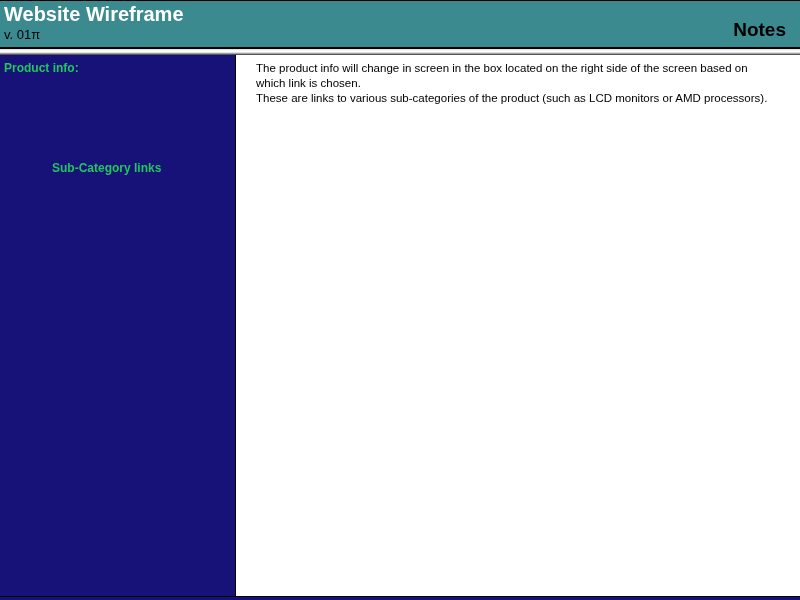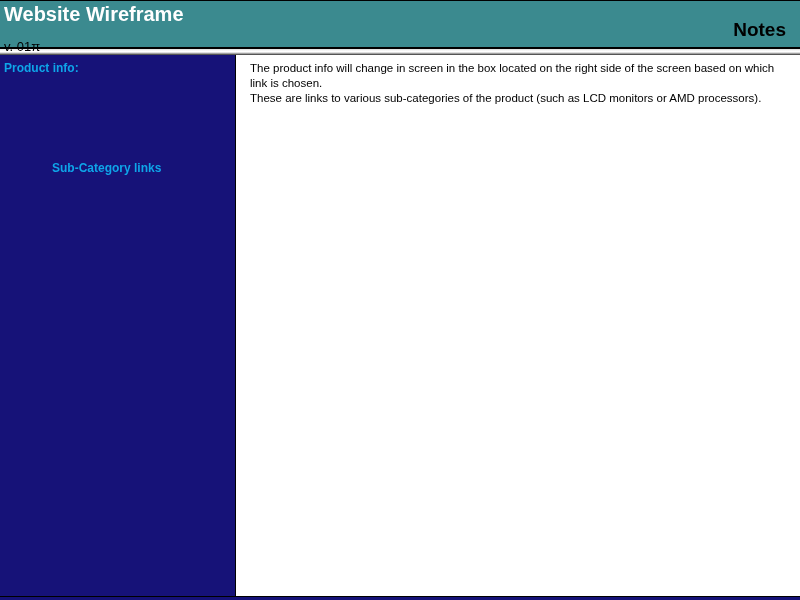--- a/index.html
+++ b/index.html
@@ -26,21 +26,21 @@
     .header-title {
       position: absolute;
       top: 2px;
       left: 4px;
       font-size: 20px;
       font-weight: bold;
       color: #ffffff;
     }
     .header-version {
       position: absolute;
-      top: 38px;
+      top: 26px;
       left: 4px;
       font-size: 13px;
       color: #000;
     }
     .header-notes {
       position: absolute;
       top: 18px;
       right: 14px;
       font-size: 19px;
       font-weight: bold;
@@ -61,31 +61,31 @@
     .sidebar {
       width: 236px;
       height: 100%;
       background: #161278;
       border-right: 1px solid #000;
     }
     .sidebar-item {
       padding: 6px 4px;
       font-size: 12px;
       font-weight: bold;
-      color: #0ea5e9;
+      color: #22c55e;
     }
     .sidebar-item.second {
       margin-top: 74px;
       margin-left: 48px;
     }
     .content {
       flex: 1;
       height: 100%;
       background: #fff;
-      padding: 6px 14px;
+      padding: 6px 20px;
     }
     .content-block {
       font-size: 11.5px;
       color: #000;
       line-height: 1.3;
     }
     .content-block.first {
       padding-top: 0;
     }
     .content-block.second {

